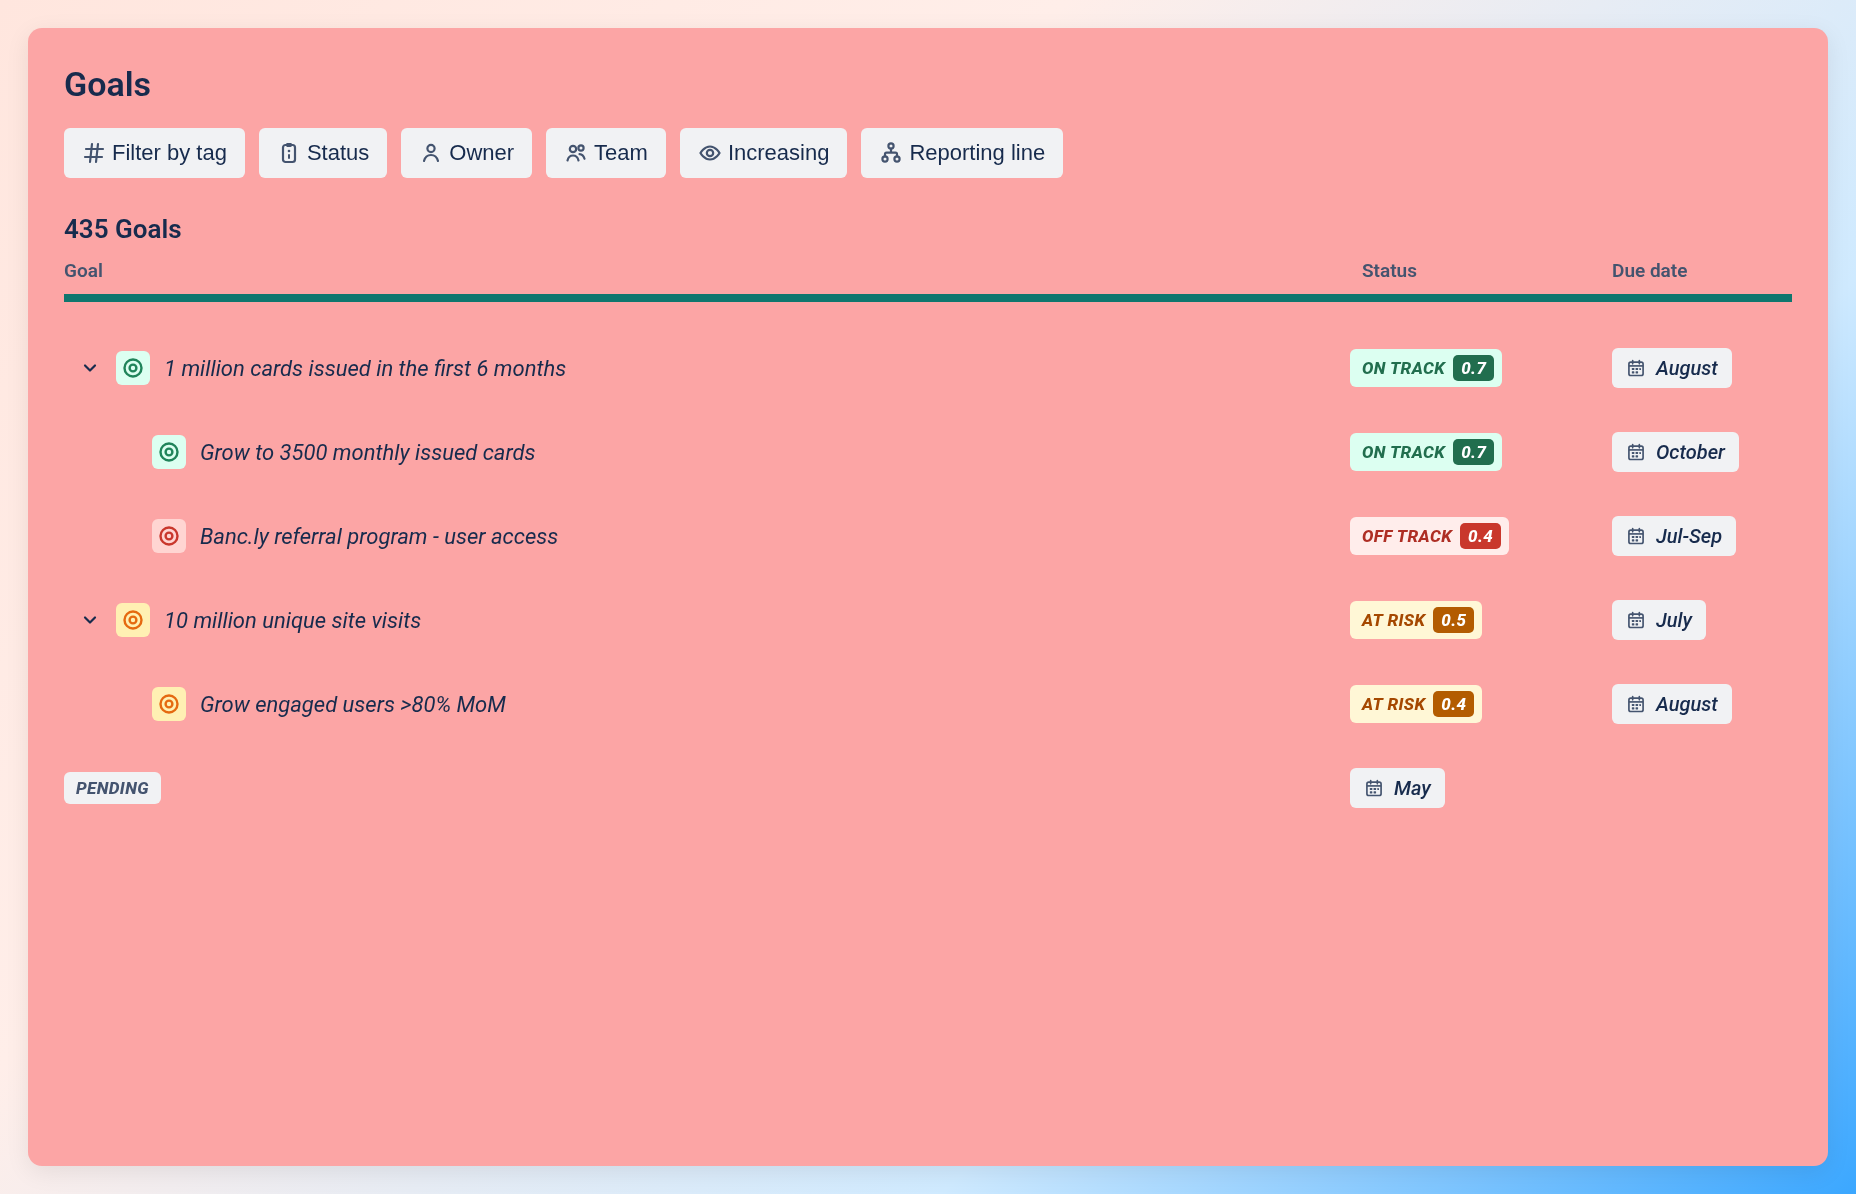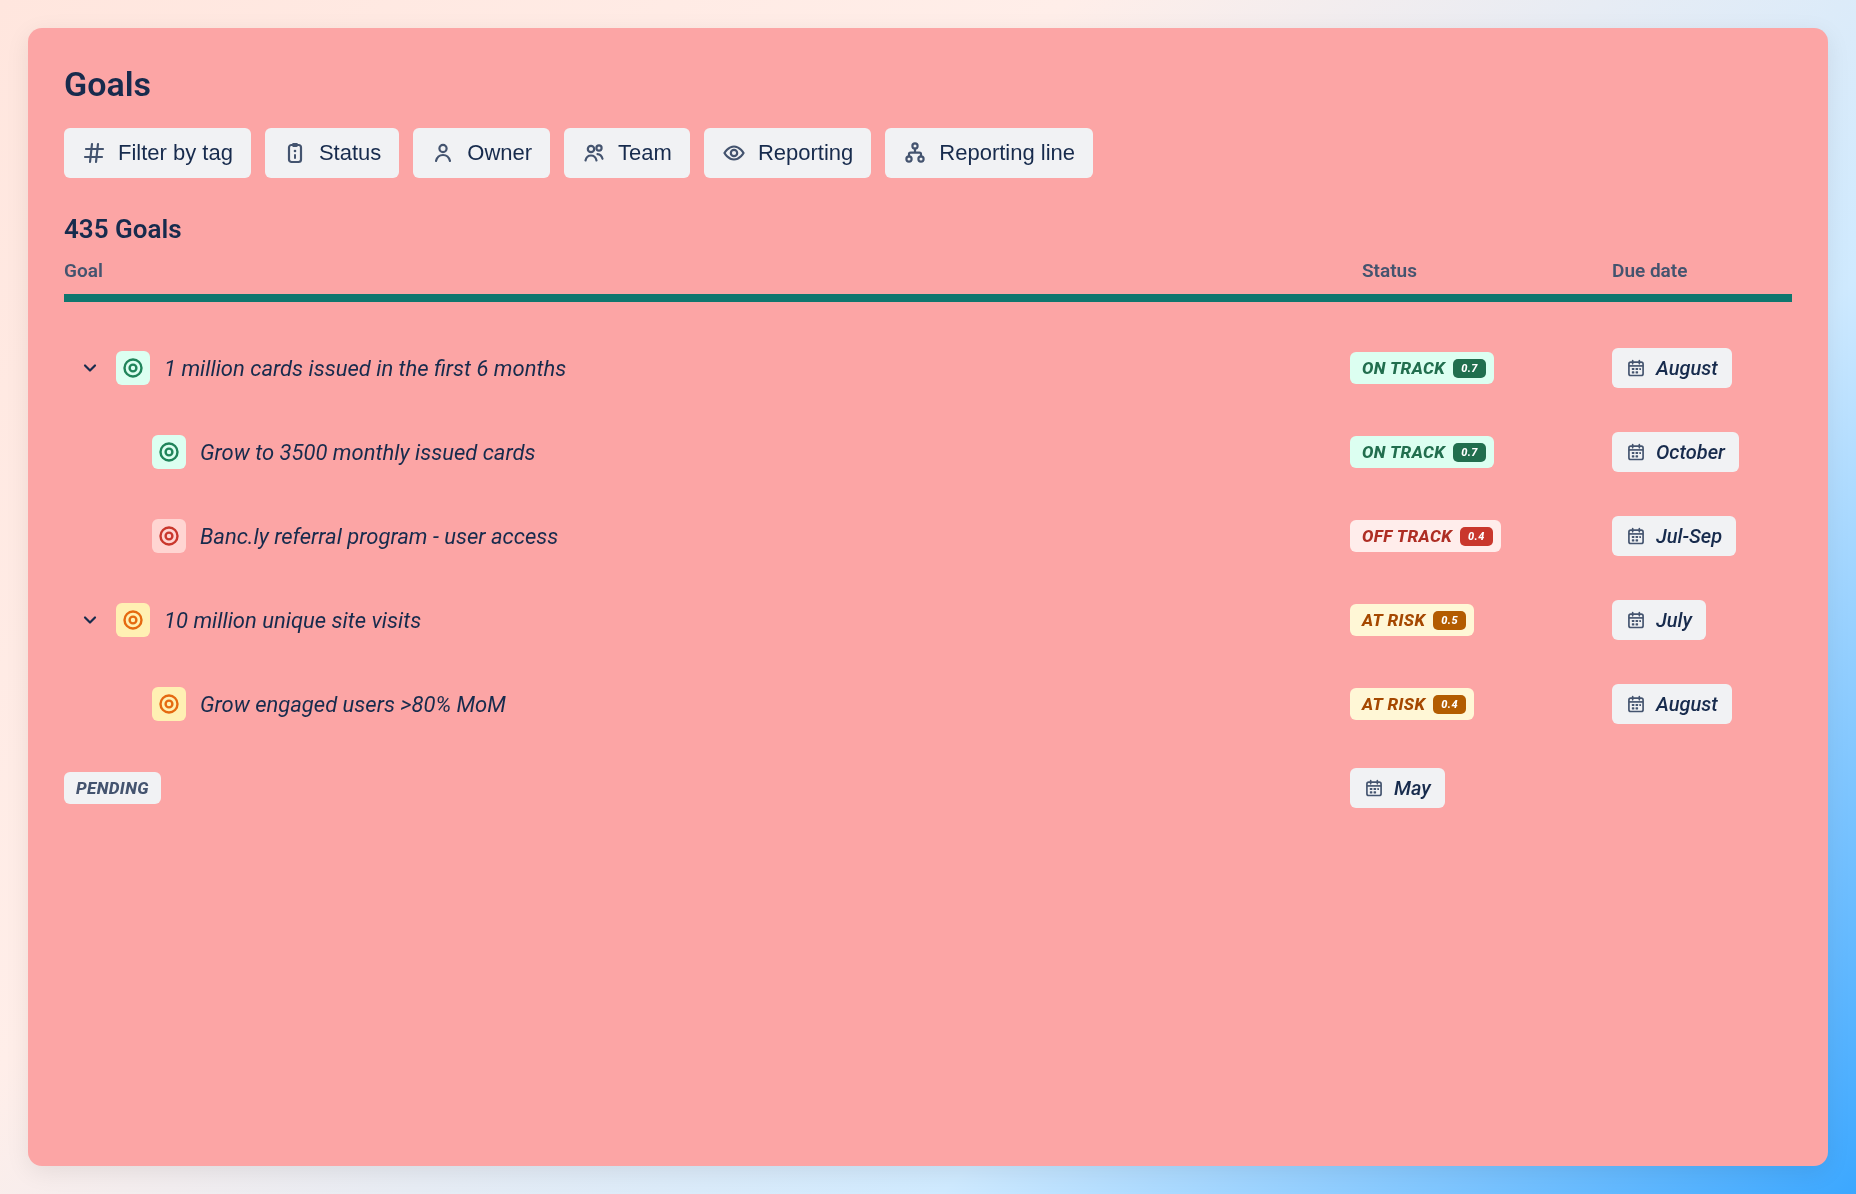--- a/index.html
+++ b/index.html
@@ -27,21 +27,21 @@
   }
   .filters {
     display: flex;
     gap: 14px;
     margin-bottom: 36px;
     flex-wrap: wrap;
   }
   .filter-btn {
     display: inline-flex;
     align-items: center;
-    gap: 12px;
+    gap: 6px;
     background: #F1F2F4;
     border: none;
     border-radius: 6px;
     padding: 12px 18px;
     font-size: 22px;
     font-weight: 500;
     color: #172B4D;
     cursor: pointer;
   }
   .filter-btn svg { display: block; }
@@ -112,21 +112,21 @@
     font-weight: 800;
     letter-spacing: 0.4px;
   }
   .status-pill.on-track  { background: #DCFFF1; color: #216E4E; }
   .status-pill.off-track { background: #FFEDEB; color: #AE2E24; }
   .status-pill.at-risk   { background: #FFF7D6; color: #A54800; }
   .status-pill.pending   { background: #F1F2F4; color: #44546F; padding-right: 12px; }
   .score-chip {
     border-radius: 5px;
     padding: 3px 8px;
-    font-size: 11px;
+    font-size: 17px;
     font-weight: 800;
     color: #fff;
   }
   .score-chip.on-track  { background: #216E4E; }
   .score-chip.off-track { background: #C9372C; }
   .score-chip.at-risk   { background: #B35C00; }
   .due-cell { display: flex; }
   .due-pill {
     display: inline-flex;
     align-items: center;
@@ -168,21 +168,21 @@
   <button class="filter-btn">
     <svg class="icon" width="24" height="24" viewBox="0 0 24 24">
           <use href="#i-people"></use>
         </svg>
     <span>Team</span>
   </button>
   <button class="filter-btn">
     <svg class="icon" width="24" height="24" viewBox="0 0 24 24">
           <use href="#i-eye"></use>
         </svg>
-    <span>Reporting</span>
+    <span>Increasing</span>
   </button>
   <button class="filter-btn">
     <svg class="icon" width="24" height="24" viewBox="0 0 24 24">
           <use href="#i-orgchart"></use>
         </svg>
     <span>Reporting line</span>
   </button>
     </div>
 
   <div class="count-heading">435 Goals</div>

